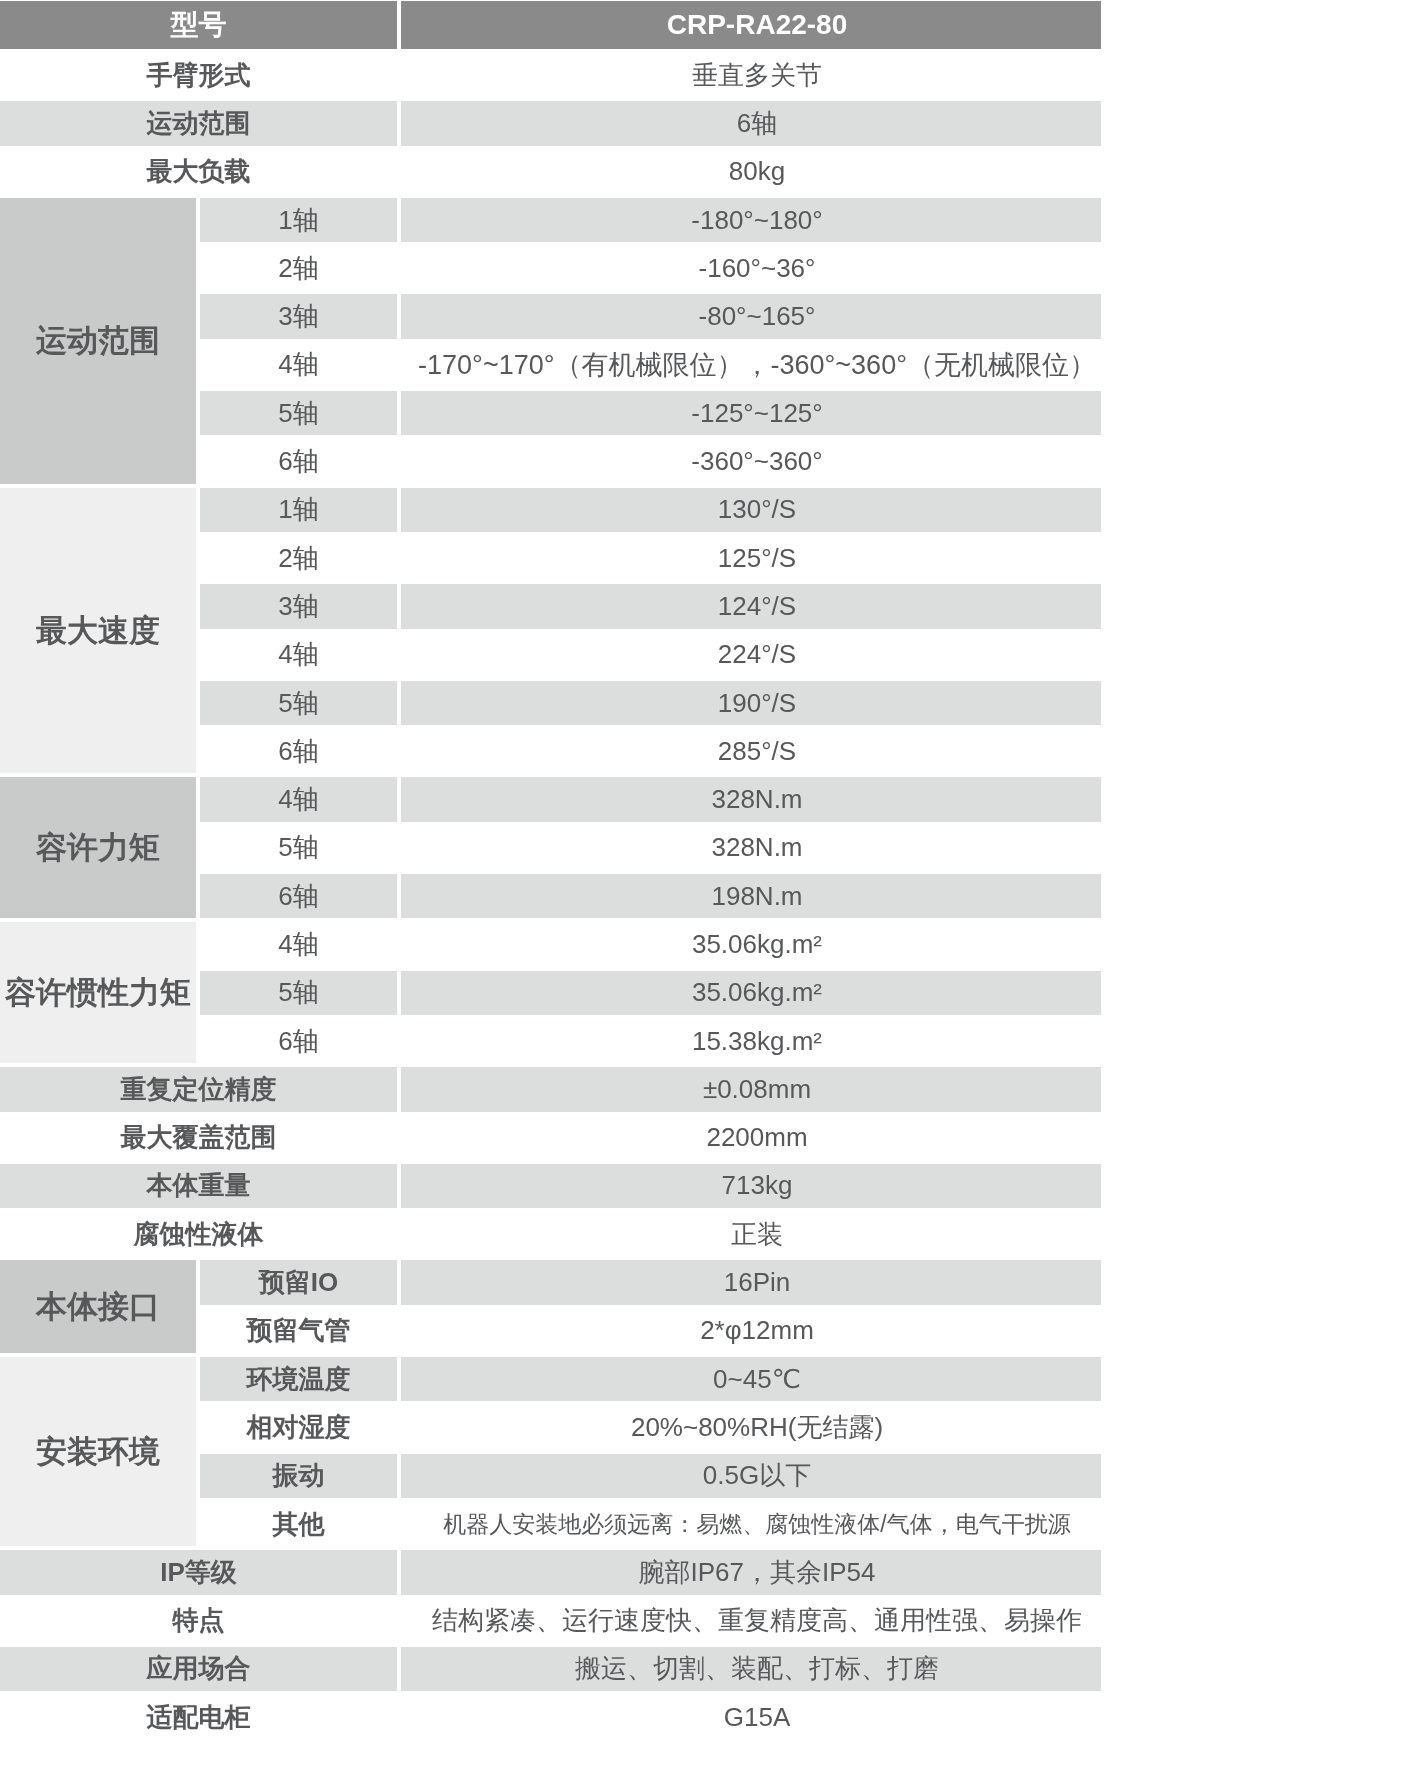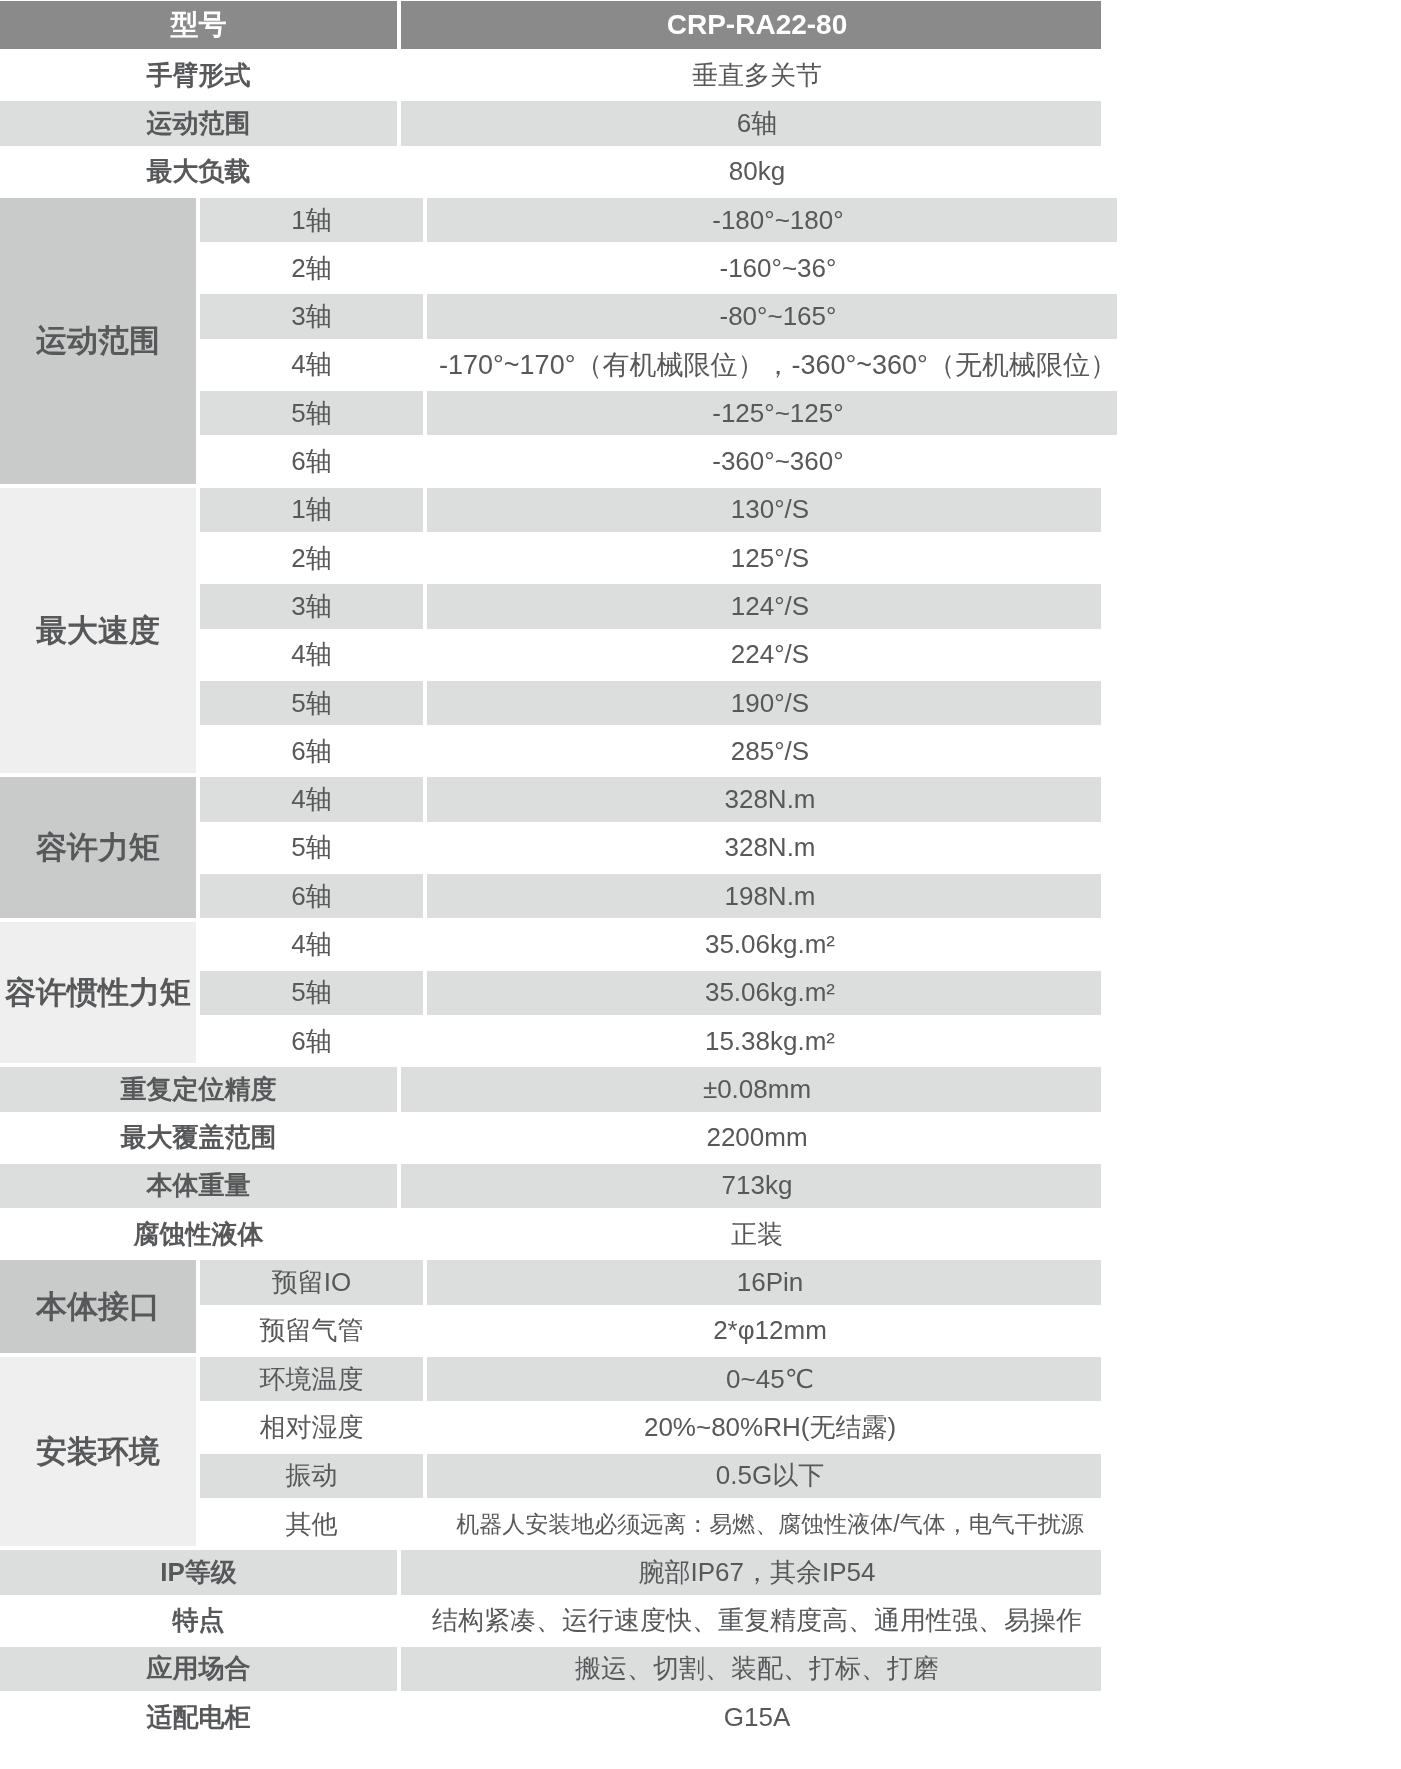--- a/index.html
+++ b/index.html
@@ -37,22 +37,22 @@
   .row.header{height:48px;}
   .cell{
     display:flex;
     align-items:center;
     justify-content:center;
     font-size:26px;
     white-space:nowrap;
     overflow:hidden;
   }
   .label{width:397px;font-weight:700;}
-  .axis{width:223px;text-align:right;}
-  .axis.bold{font-weight:400;}
+  .axis{width:197px;text-align:right;}
+  .axis.bold{font-weight:700;}
   .value{flex:1;padding-left:12px;}
   .value.small{font-size:23px;}
   .value.mid{font-size:27px;}
   .row.header .cell{
     background:var(--header-bg);
     color:var(--header-text);
     font-weight:700;
     font-size:28px;
   }
   .row.shade .cell{background:var(--stripe-bg);}

